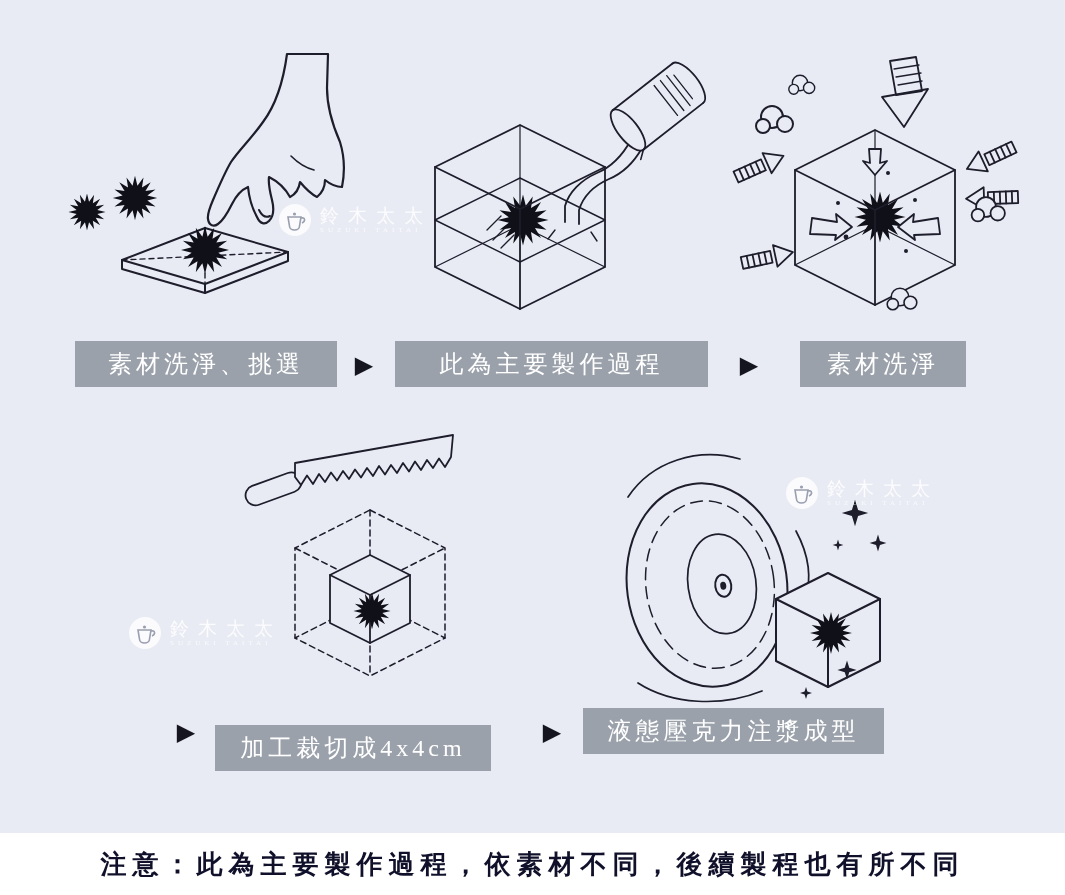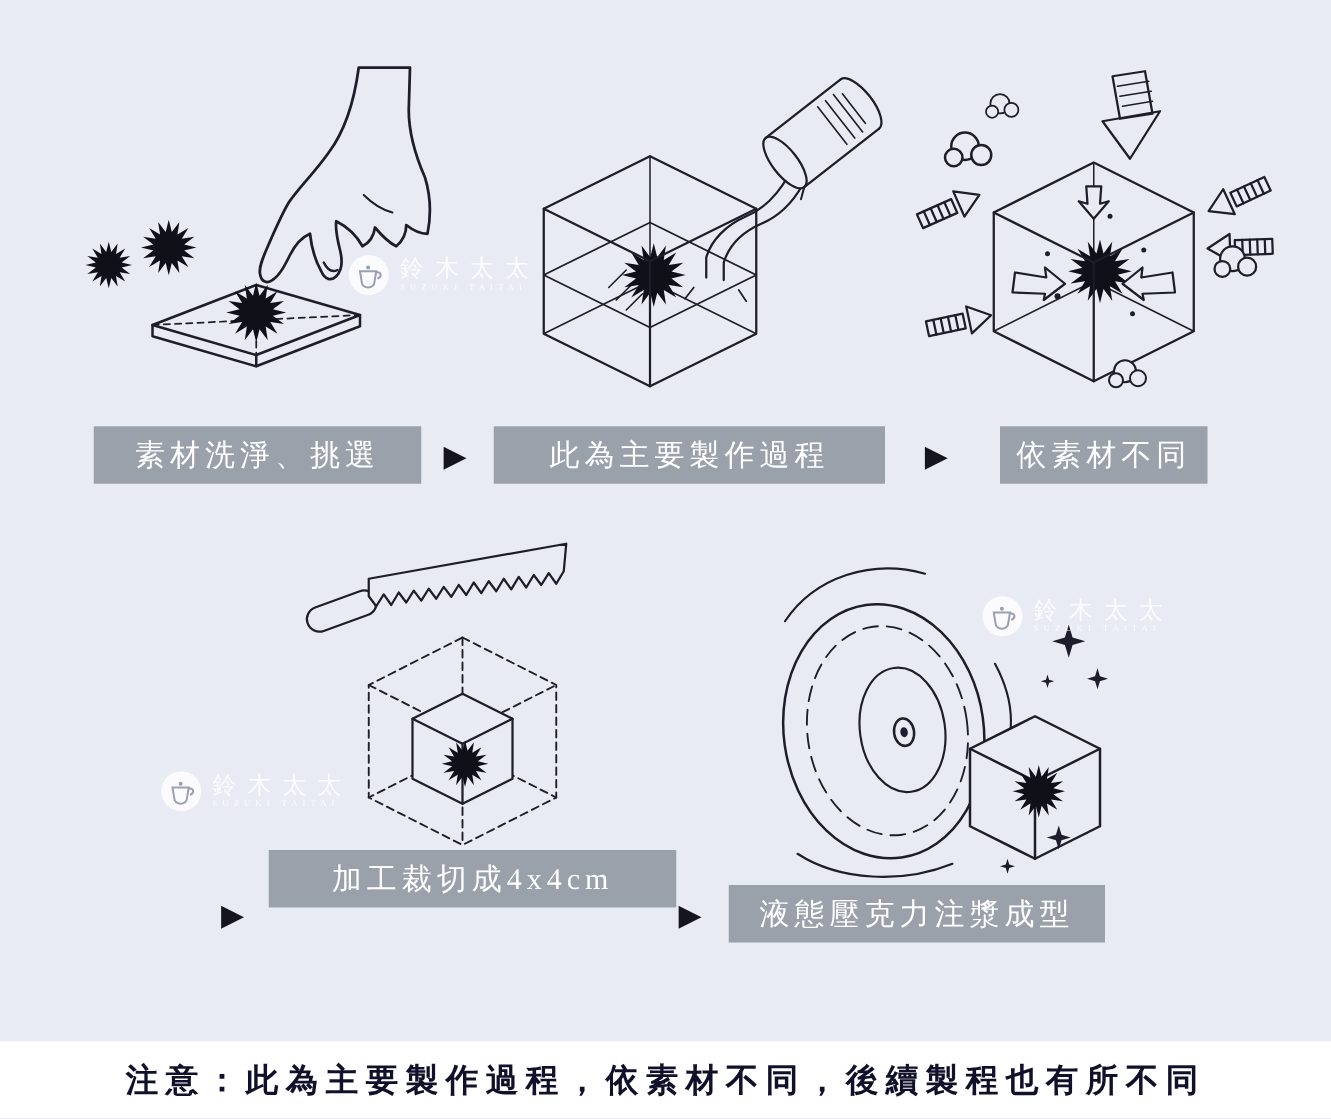--- a/index.html
+++ b/index.html
@@ -233,24 +233,24 @@
           <use href="#sparkle" transform="translate(196,248) scale(0.5)"></use>
         </g>
       </g>
     </svg>
   </div>
 
   <div class="label-box" style="left:75px; top:341px; width:262px;">素材洗淨、挑選</div>
   <div class="flow-arrow" style="left:351px; top:352px;">▶</div>
   <div class="label-box" style="left:395px; top:341px; width:313px;">此為主要製作過程</div>
   <div class="flow-arrow" style="left:736px; top:352px;">▶</div>
-  <div class="label-box" style="left:800px; top:341px; width:166px;">依素材不同</div>
+  <div class="label-box" style="left:800px; top:341px; width:166px;">素材洗淨</div>
 
   <div class="flow-arrow" style="left:173px; top:719px;">▶</div>
-  <div class="label-box" style="left:215px; top:680px; width:326px;">加工裁切成4x4cm</div>
+  <div class="label-box" style="left:215px; top:725px; width:276px;">加工裁切成4x4cm</div>
   <div class="flow-arrow" style="left:539px; top:719px;">▶</div>
   <div class="label-box" style="left:583px; top:708px; width:301px;">液態壓克力注漿成型</div>
 
   <div class="watermark" style="left:278px; top:203px;">
     <span class="wm-logo">
       <svg width="34" height="34" viewBox="0 0 34 34">
         <circle cx="17" cy="17" r="16" fill="#ffffff" opacity="0.92"></circle>
         <path d="M10,14 h13 l-1.5,9 a5,4 0 0 1 -10,0 Z" fill="none" stroke="#8d93a5" stroke-width="1.6"></path>
         <path d="M23,15 c4,-1 5,3 1,5" fill="none" stroke="#8d93a5" stroke-width="1.6"></path>
         <circle cx="16.5" cy="11" r="1.6" fill="#8d93a5"></circle>

